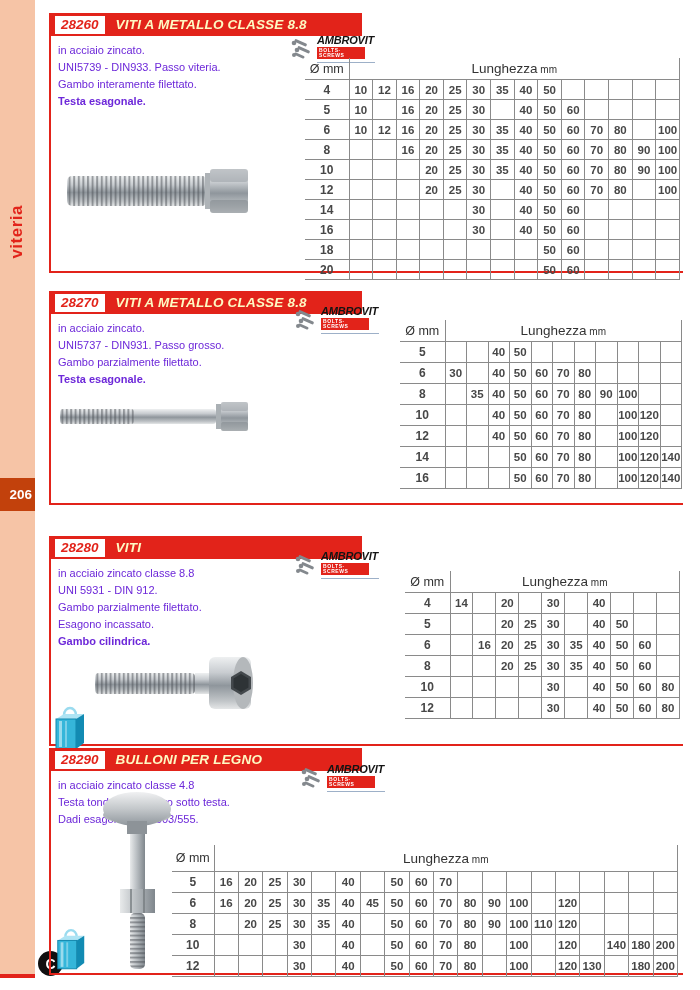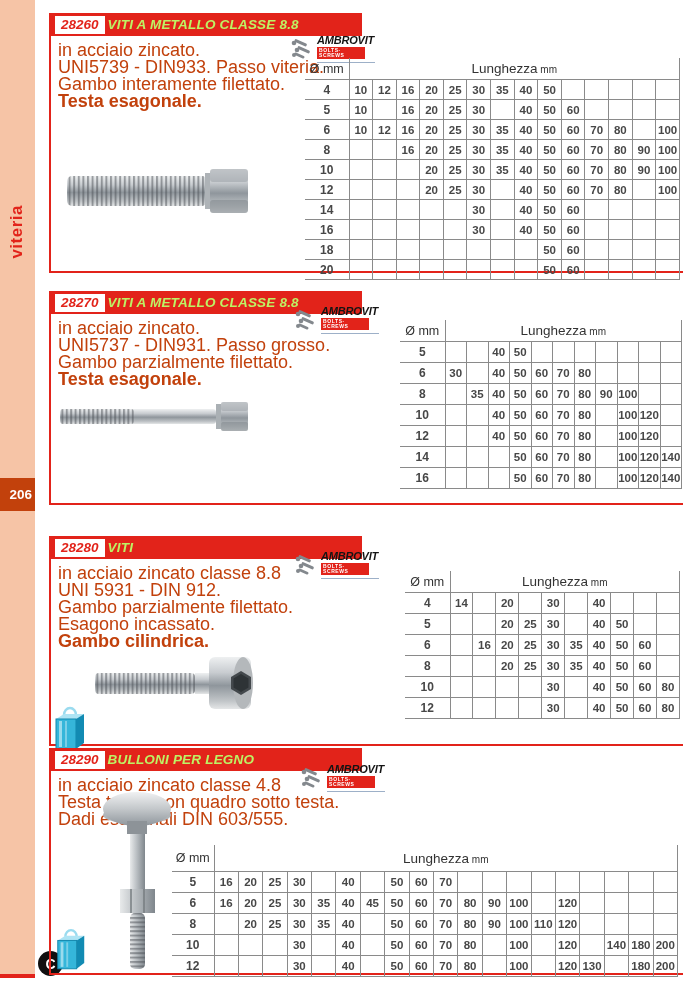--- a/index.html
+++ b/index.html
@@ -31,22 +31,22 @@
     border-left:2px solid #e2231a;border-bottom:2px solid #e2231a;
   }
   .hdr{
     position:absolute;left:0;top:0;width:311px;height:23px;background:#e2231a;
     display:flex;align-items:center;font-style:italic;
   }
   .code{
     background:#fff;color:#e2231a;font-weight:bold;font-size:13.5px;
     margin-left:4px;padding:1px 6px;line-height:16px;
   }
-  .title{color:#bef264;font-weight:bold;font-size:13.5px;margin-left:3px;letter-spacing:.2px;white-space:nowrap;}
-  .desc{position:absolute;left:7px;top:29px;font-size:18px;color:#c2410c;line-height:17px;}
+  .title{color:#fef9c3;font-weight:bold;font-size:13.5px;margin-left:11px;letter-spacing:.2px;white-space:nowrap;}
+  .desc{position:absolute;left:7px;top:29px;font-size:11px;color:#6d28d9;line-height:17px;}
   .desc .bold{font-weight:bold;}
   
   .brandlogo{position:absolute;display:flex;align-items:center;gap:3px;}
   .brandname{font-weight:bold;font-style:italic;font-size:11px;color:#141414;letter-spacing:-.2px;line-height:11px;}
   .brandbar{
     background:#e2231a;color:#fff;font-size:5px;font-weight:bold;letter-spacing:.6px;
     padding:1px 2px;width:44px;margin-top:1px;line-height:5px;
   }
   .brandline{width:58px;border-top:1px solid #9db0c8;margin-top:3px;}
   

